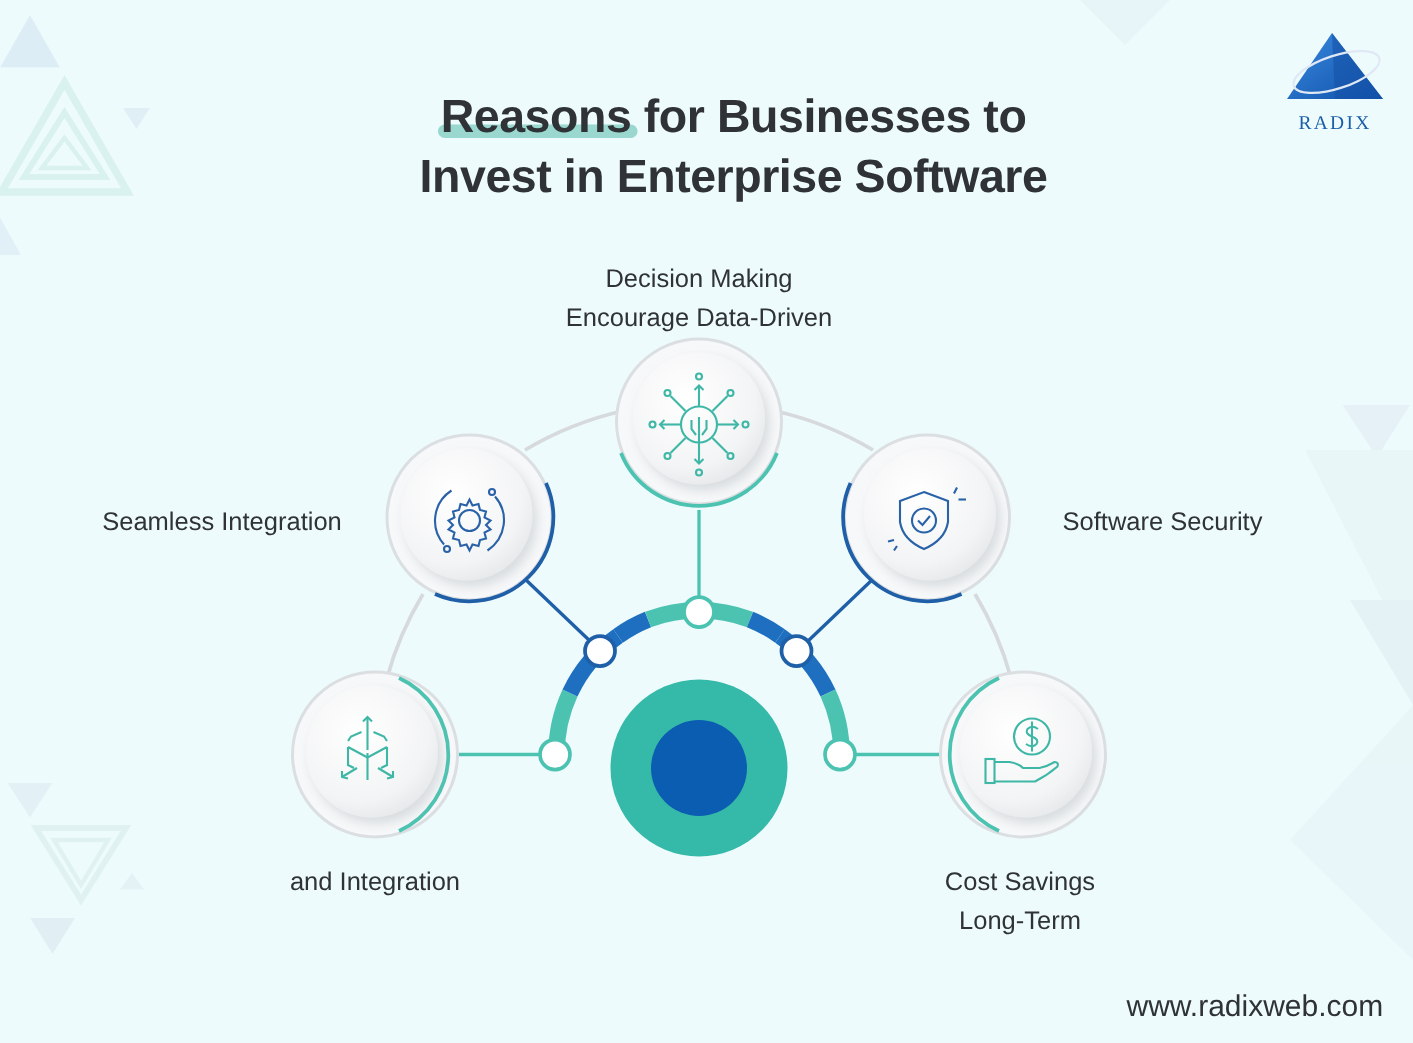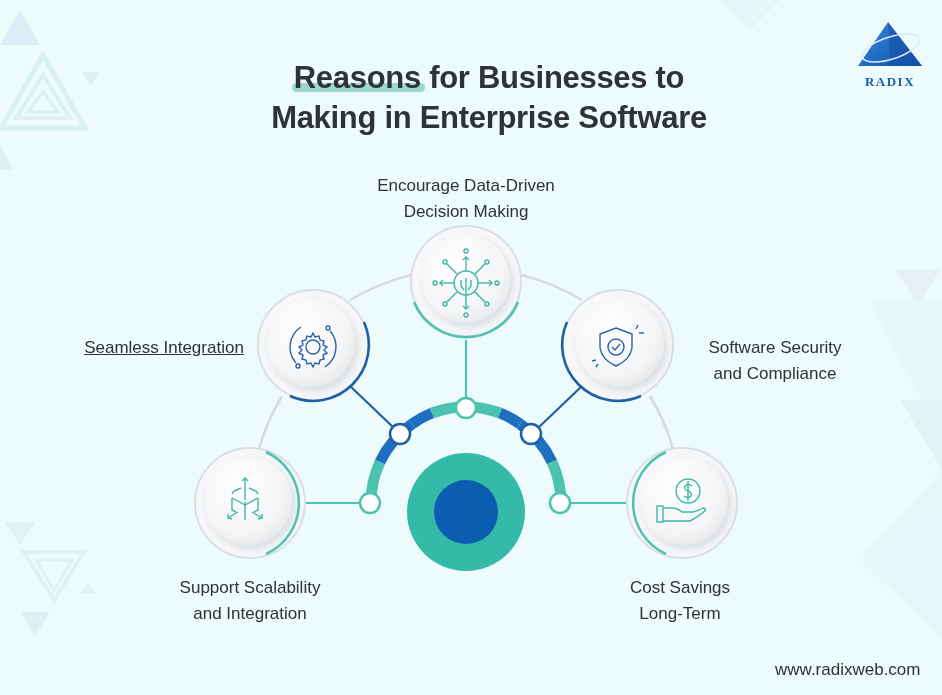--- a/index.html
+++ b/index.html
@@ -5,22 +5,22 @@
   html, body { margin:0; padding:0; }
   body { width:942px; height:695px; overflow:hidden; background:#eefbfd; position:relative; font-family:"Liberation Sans", sans-serif; color:#2b2e33; }
   .bg { position:absolute; inset:0; }
   .title { position:absolute; left:0; width:942px; top:58px; text-align:center; font-size:31px; font-weight:700; line-height:40px; color:#2f3237; letter-spacing:-0.3px; }
   .title .hl { position:relative; display:inline-block; }
   .title .hl::after { content:""; position:absolute; left:-2px; right:-4px; bottom:6px; height:9px; border-radius:5px; background:#7ccbbf; opacity:.75; z-index:-1; }
   .title .line { display:block;margin-left:36px; }
   .label { position:absolute; font-size:17px; line-height:26px; color:#2f3237; text-align:center; }
   .label span { display:block; white-space:nowrap; }
   .logo { position:absolute; left:848px; top:18px; width:84px; height:76px; }
-  .logo-text { position:absolute; left:0; width:84px; top:56px; text-align:center; font-family:"Liberation Serif", serif; font-weight:700; font-size:13px; letter-spacing:1.5px; color:#1b5fa8; }
-  .url { position:absolute; left:775px; top:660px; font-size:17px; color:#2f3237; }
+  .logo-text { position:absolute; left:0; width:84px; top:56px; text-align:center; font-family:"Liberation Serif", serif; font-weight:400; font-size:13px; letter-spacing:1.5px; color:#1b5fa8; }
+  .url { position:absolute; left:751px; top:660px; font-size:20px; color:#2f3237; }
   .diagram { position:absolute; left:0; top:0; }
 </style>
 </head>
 <body>
 
 <svg class="bg" width="942" height="695" viewBox="0 0 942 695">
   <g opacity="0.55">
     <polygon points="20,10 40,45 0,45" fill="#cfe3ef"></polygon>
     <polygon points="43,55 85,128 1,128" fill="none" stroke="#c8ebe6" stroke-width="5"></polygon>
     <polygon points="43,75 70,118 16,118" fill="none" stroke="#c8ebe6" stroke-width="4"></polygon>
@@ -50,21 +50,21 @@
     </defs>
     <polygon points="40,4 10,48 74,48" fill="url(#pyr)"></polygon>
     <polygon points="40,4 42,48 74,48" fill="#1552a8" opacity=".6"></polygon>
     <ellipse cx="43" cy="30" rx="30" ry="11" fill="none" stroke="#dfe8f4" stroke-width="1.5" transform="rotate(-18 43 30)"></ellipse>
   </svg>
   <div class="logo-text">RADIX</div>
 </div>
 
 <div class="title">
   <span class="line"><span class="hl">Reasons</span><span> for Businesses to</span></span>
-  <span class="line">Making in Enterprise Software</span>
+  <span class="line">Invest in Enterprise Software</span>
 </div>
 
 <svg class="diagram" width="942" height="695" viewBox="0 0 942 695">
   <defs>
     <radialGradient id="disc" cx="0.4" cy="0.35" r="0.75">
       <stop offset="0" stop-color="#ffffff"></stop>
       <stop offset="0.7" stop-color="#f3f4f5"></stop>
       <stop offset="1" stop-color="#e2e4e6"></stop>
     </radialGradient>
     <filter id="shadow" x="-30%" y="-30%" width="160%" height="160%">
@@ -199,32 +199,30 @@
       <circle cx="688" cy="491" r="12"></circle>
       <path d="M 692,486 Q 688,483 685,486 Q 683,489 688,491 Q 693,493 691,496 Q 688,499 684,496"></path>
       <line x1="688" y1="481" x2="688" y2="501"></line>
       <rect x="657" y="506" width="6" height="16"></rect>
       <path d="M 663,508 L 673,508 Q 679,509 682,512 L 693,512 Q 698,511 703,508 Q 706,508 705,511 Q 698,517 690,521 L 663,521"></path>
     </g>
   </g>
 </svg>
 
 <div class="label" style="left:352px; top:173px; width:228px;">
+  <span>Decision Making</span>
   <span>Encourage Data-Driven</span>
-  <span>Decision Making</span>
-</div>
-<div class="label" style="left:56px; top:335px; width:216px;text-decoration:underline;">
+</div>
+<div class="label" style="left:40px; top:335px; width:216px;">
   <span>Seamless Integration</span>
 </div>
 <div class="label" style="left:680px; top:335px; width:190px;">
   <span>Software Security</span>
-  <span>and Compliance</span>
 </div>
 <div class="label" style="left:152px; top:575px; width:196px;">
-  <span>Support Scalability</span>
   <span>and Integration</span>
 </div>
 <div class="label" style="left:602px; top:575px; width:156px;">
   <span>Cost Savings</span>
   <span>Long-Term</span>
 </div>
 
 <div class="url">www.radixweb.com</div>
 
 </body></html>

